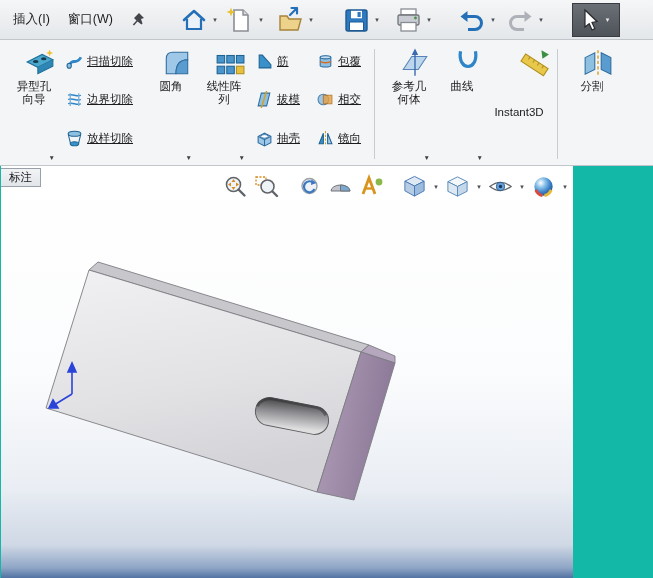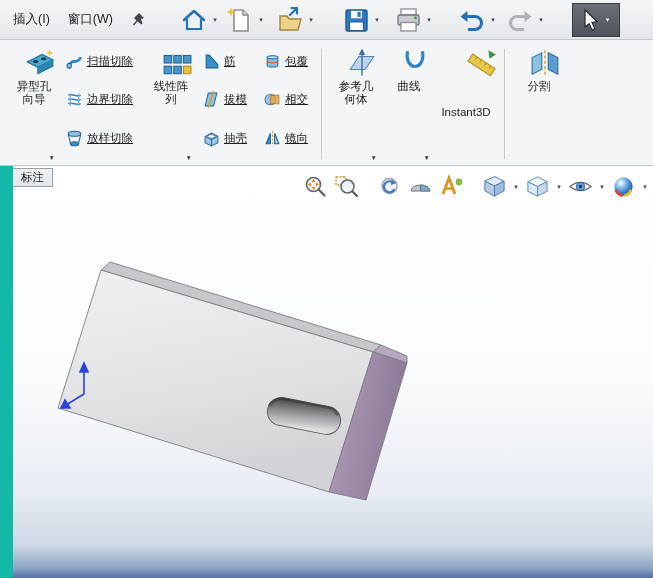--- a/index.html
+++ b/index.html
@@ -35,21 +35,21 @@
   .wide .rb-lbl { width:62px; word-break:normal;margin-top:28px; }
   .rb-dd { margin-top:auto; padding-bottom:3px; font-size:6.5px; color:#3c4046; }
   .rb-stack { display:flex; flex-direction:column; justify-content:space-between;
     padding:7px 2px 16px 2px; }
   .rb-sm { display:flex; align-items:center; gap:4px; height:22px; padding:0 4px;
     border:1px solid transparent; cursor:default; white-space:nowrap; font-size:11.5px;text-decoration:underline; }
   .ic16 { width:17px; height:17px; flex:0 0 17px; }
   .rb-div { width:1px; background:#c8cbd0; margin:6px 3px; }
 
   
-  .viewport { position:absolute; top:166px; left:13px; width:640px; height:412px;
+  .viewport { position:absolute; top:166px; left:1px; width:572px; height:412px;
     background:linear-gradient(180deg,#ffffff 0%,#fbfcfd 50%,#eaeef4 78%,#cfd8e5 92%,#8fa6c6 97.5%,#5272a2 100%); }
   .tab { position:absolute; top:2px; left:0; width:40px; height:19px;
     background:linear-gradient(#f2f3f5,#e2e5e9); border:1px solid #9aa0a8; border-left:none;
     font-size:11.5px; display:flex; align-items:center; justify-content:center; cursor:default; }
   .hud { position:absolute; top:7px; right:4px; display:flex; align-items:center; gap:4px; }
   .hud-btn { width:27px; height:27px; background:transparent; border:1px solid transparent;
     display:flex; align-items:center; justify-content:center; cursor:default; }
   .hud-dd { font-size:7px; color:#4a4e54; width:8px; text-align:center; }
   .hud-gap { width:8px; }
   .part-svg { position:absolute; top:0; left:0; }
@@ -180,20 +180,28 @@
         <svg class="ic16" viewBox="0 0 16 16">
           <ellipse cx="8" cy="3.5" rx="6" ry="2.4" fill="#8ec0e2" stroke="#1d6494"></ellipse>
           <ellipse cx="8" cy="13" rx="4" ry="1.9" fill="#3a90c8" stroke="#1d6494"></ellipse>
           <line x1="2.2" y1="4.3" x2="4.2" y2="12.6" stroke="#1d6494"></line>
           <line x1="13.8" y1="4.3" x2="11.8" y2="12.6" stroke="#1d6494"></line>
         </svg>
         <span>放样切除</span>
       </div>
     </div>
 
+    <div class="rb-large">
+      <svg class="ic28" viewBox="0 0 28 28">
+        <path d="M4 24 V10 Q4 4 10 4 H24 L24 11 Q13 11 13 24 Z" fill="#9fc8e8" stroke="#2e6da0"></path>
+        <path d="M24 11 Q13 11 13 24 H24 Z" fill="#5a9cd0" stroke="#2e6da0"></path>
+      </svg>
+      <div class="rb-lbl">圆角</div>
+      <div class="rb-dd">▼</div>
+    </div>
 
     <div class="rb-large">
       <svg class="ic28" viewBox="0 0 28 28">
         <rect x="2" y="7" width="7" height="7" fill="#4a94cc" stroke="#1d6494"></rect>
         <rect x="11" y="7" width="7" height="7" fill="#4a94cc" stroke="#1d6494"></rect>
         <rect x="20" y="7" width="7" height="7" fill="#4a94cc" stroke="#1d6494"></rect>
         <rect x="2" y="17" width="7" height="7" fill="#4a94cc" stroke="#1d6494"></rect>
         <rect x="11" y="17" width="7" height="7" fill="#4a94cc" stroke="#1d6494"></rect>
         <rect x="20" y="17" width="7" height="7" fill="#e8c040" stroke="#b09020"></rect>
       </svg>

